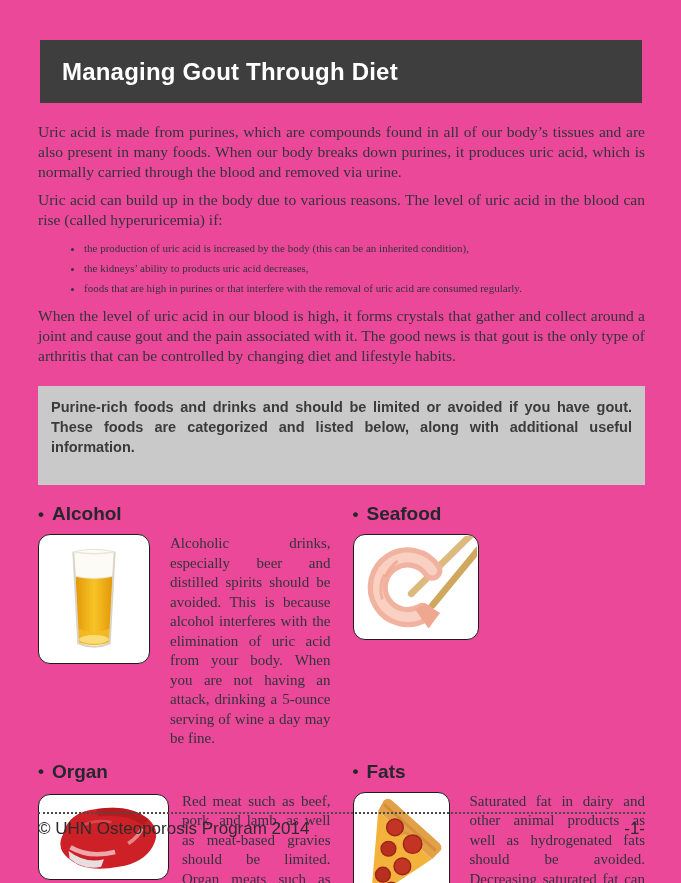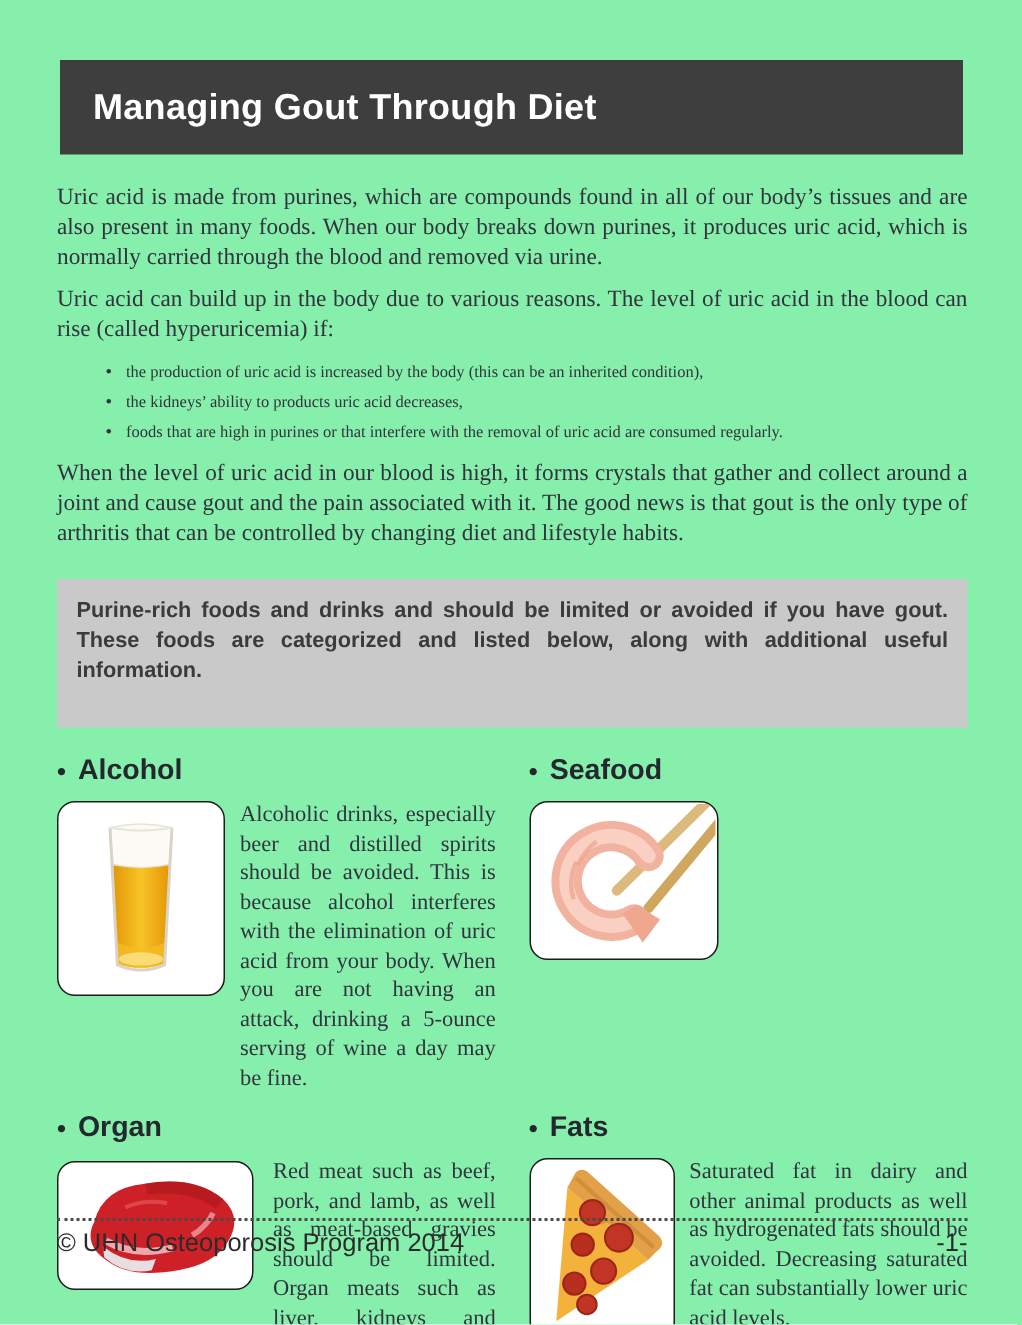--- a/index.html
+++ b/index.html
@@ -2,21 +2,21 @@
 <html><head>
 <meta charset="utf-8">
 <style>
   * { margin: 0; padding: 0; box-sizing: border-box; }
   html, body { background: #ffffff; }
   .page {
     position: relative;
     width: 681px;
     height: 883px;
     margin: 0 auto;
-    background: #86efac;
+    background: #ec4899;
     font-family: "Liberation Serif", "DejaVu Serif", serif;
     color: #31343c;
     overflow: hidden;
   }
   
   .banner {
     position: absolute;
     left: 40px; top: 40px;
     width: 602px; height: 63px;
     background: #3e3e3e;
@@ -76,21 +76,21 @@
     font-family: "Liberation Sans", "DejaVu Sans", sans-serif;
     font-weight: bold;
     font-size: 19px;
     color: #24272d;
     margin-bottom: 9px;
     display: flex;
     align-items: center;
     gap: 8px;
   }
   .section-heading .bullet { font-size: 17px; line-height: 1; }
-  .section-body-flex { display: flex; gap: 10px; }
+  .section-body-flex { display: flex; gap: 20px; }
   .img-frame {
     border: 1.4px solid #1c1c1c;
     border-radius: 12px;
     background: #ffffff;
     flex-shrink: 0;
     display: flex;
     align-items: center;
     justify-content: center;
     overflow: hidden;
   }

